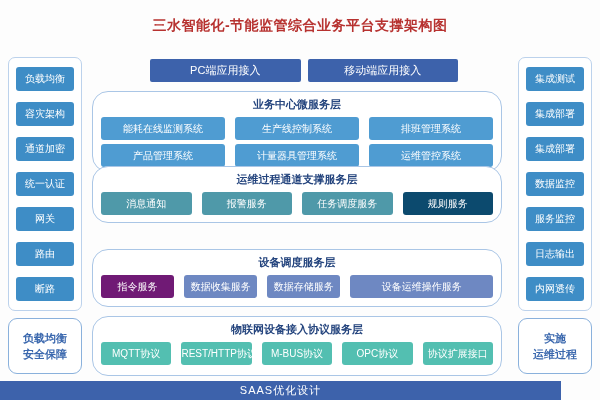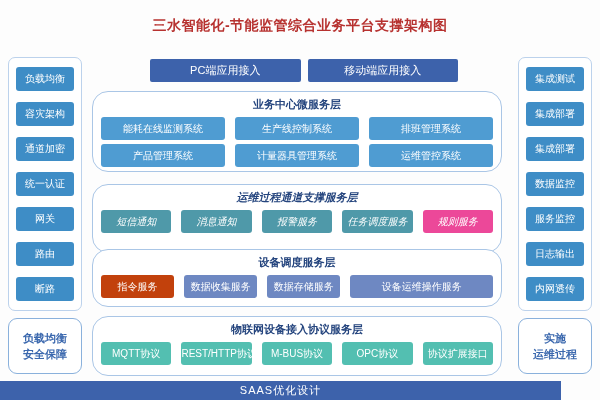--- a/index.html
+++ b/index.html
@@ -109,37 +109,36 @@
           <div class="chip" style="background: rgb(79, 156, 210);">生产线控制系统</div>
           <div class="chip" style="background: rgb(79, 156, 210);">排班管理系统</div>
         </div>
         <div class="sec-row">
           <div class="chip" style="background: rgb(79, 156, 210);">产品管理系统</div>
           <div class="chip" style="background: rgb(79, 156, 210);">计量器具管理系统</div>
           <div class="chip" style="background: rgb(79, 156, 210);">运维管控系统</div>
         </div>
       </div>
     </div>
-  <div class="section" id="sec1" style="top:184px;height:69px;font-style:italic;">
+  <div class="section" id="sec1" style="top:166px;height:57px;">
       <div class="sec-title">运维过程通道支撑服务层</div>
       <div class="sec-rows">
         <div class="sec-row">
-          <div class="chip" style="background: rgb(79, 153, 169);">短信通知</div>
           <div class="chip" style="background: rgb(79, 153, 169);">消息通知</div>
           <div class="chip" style="background: rgb(79, 153, 169);">报警服务</div>
           <div class="chip" style="background: rgb(79, 153, 169);">任务调度服务</div>
-          <div class="chip" style="background: #ec4899;">规则服务</div>
+          <div class="chip" style="background: #0c4a6e;">规则服务</div>
         </div>
       </div>
     </div>
   <div class="section" id="sec2" style="top:249px;height:58px;">
       <div class="sec-title">设备调度服务层</div>
       <div class="sec-rows">
         <div class="sec-row">
-          <div class="chip" style="background: #c2410c;">指令服务</div>
+          <div class="chip" style="background: #701a75;">指令服务</div>
           <div class="chip" style="background: rgb(110, 136, 194);">数据收集服务</div>
           <div class="chip" style="background: rgb(110, 136, 194);">数据存储服务</div>
           <div class="chip" style="background: rgb(110, 136, 194);">设备运维操作服务</div>
         </div>
       </div>
     </div>
   <div class="section" id="sec3" style="top:316px;height:60px;">
       <div class="sec-title">物联网设备接入协议服务层</div>
       <div class="sec-rows">
         <div class="sec-row">

